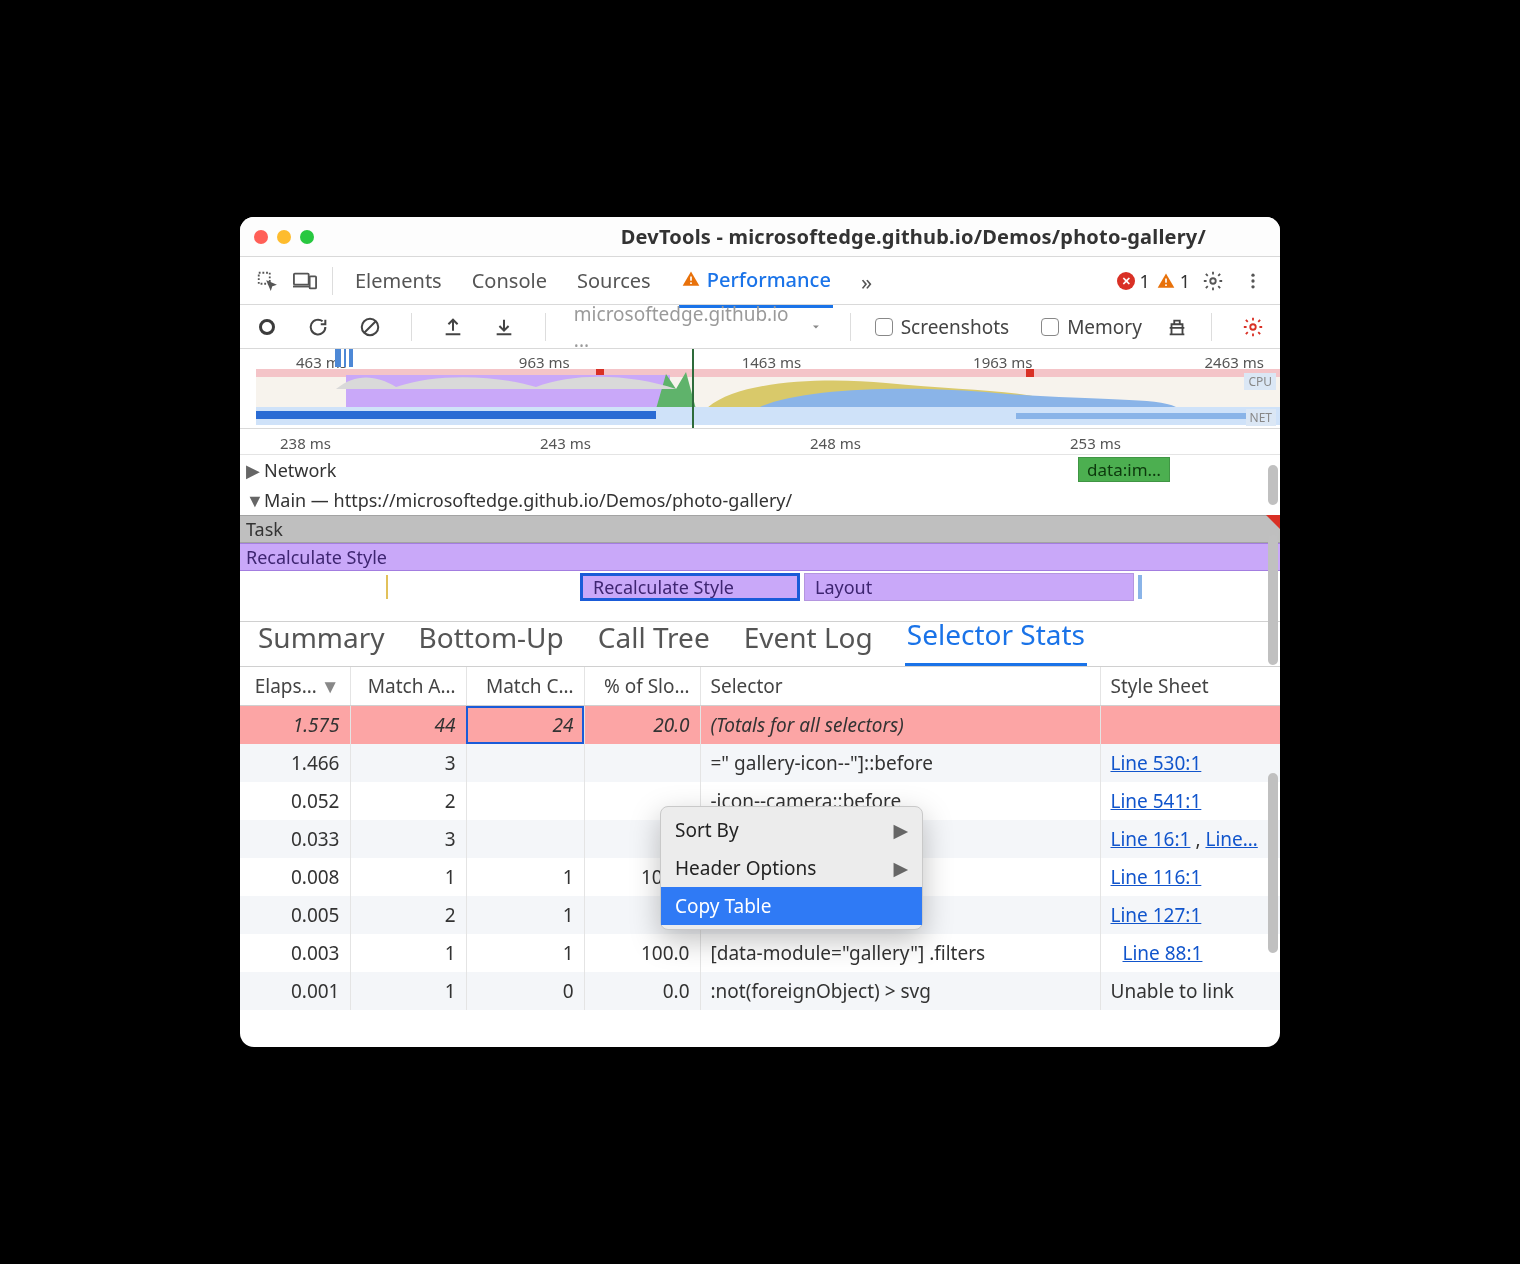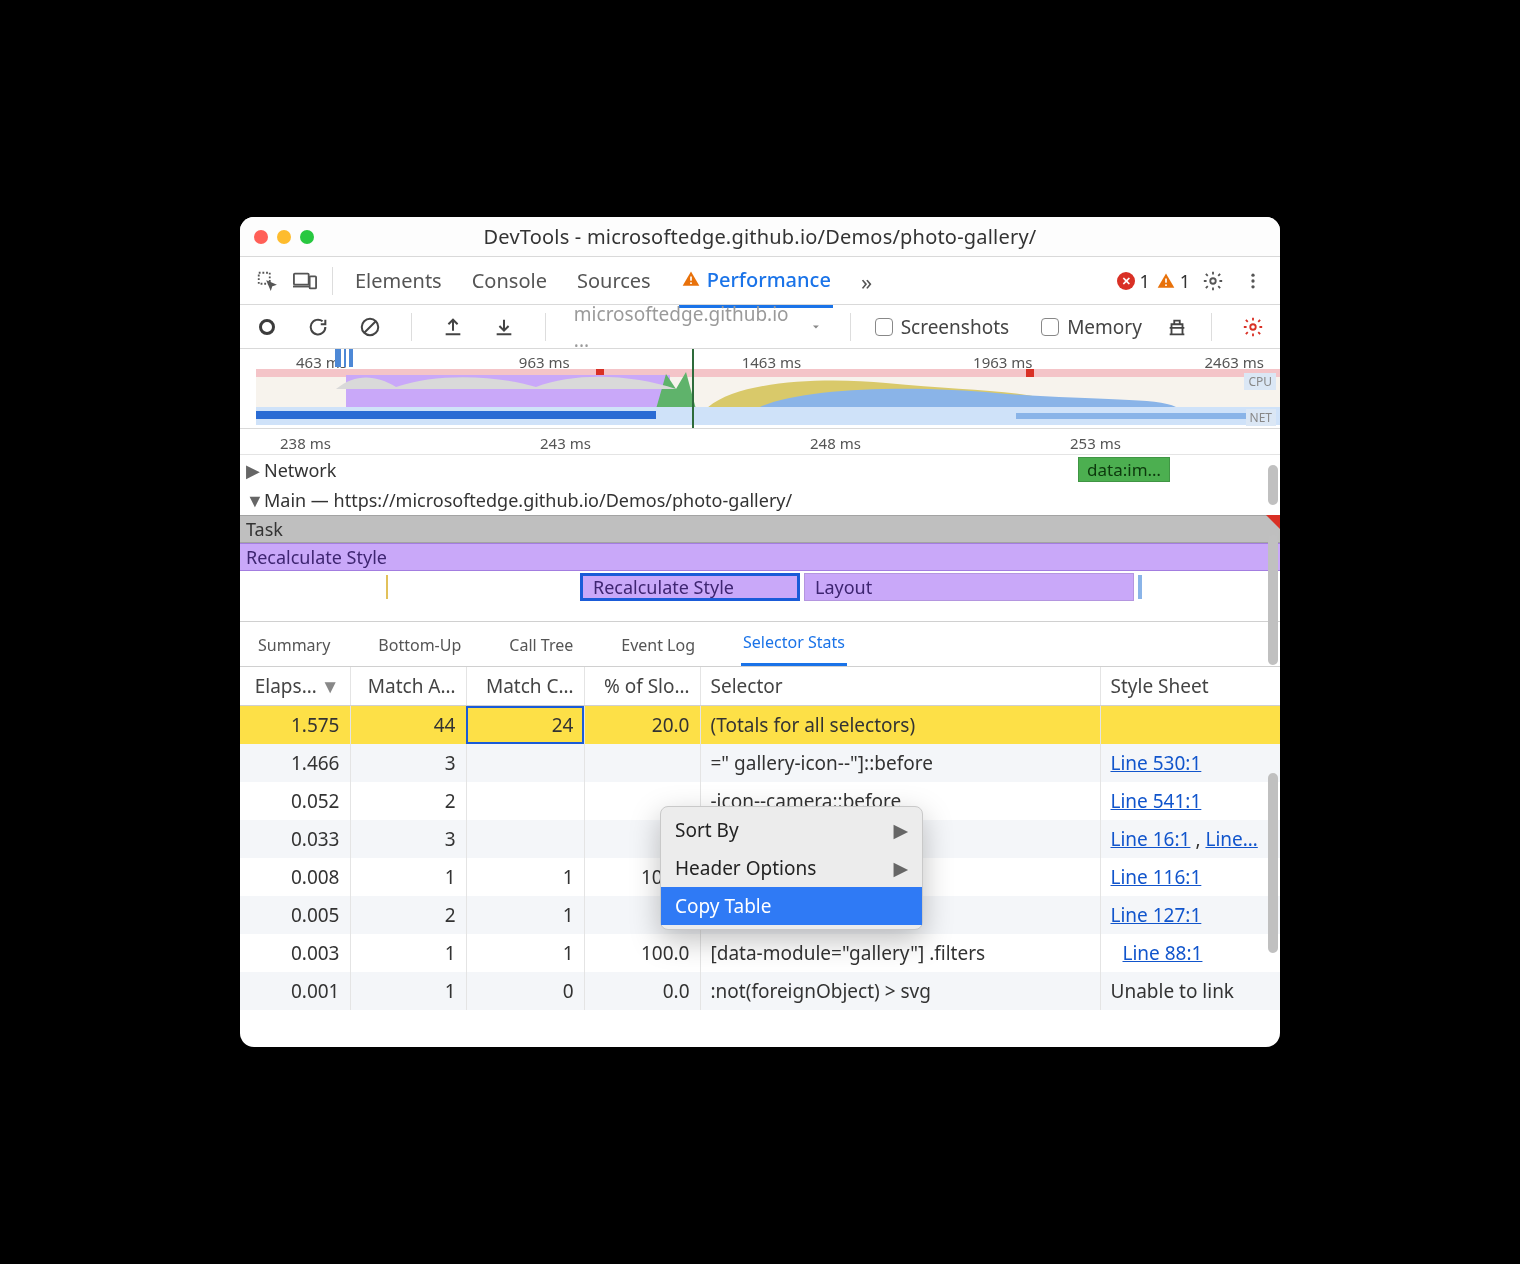--- a/index.html
+++ b/index.html
@@ -25,21 +25,21 @@
     display:flex; align-items:center;
     border-bottom:1px solid #d9d9d9;
     padding:0 14px;
     background:#fdfdfd;
   }
   .traffic { display:flex; gap:9px; }
   .traffic span { width:14px; height:14px; border-radius:50%; display:block; }
   .tl-close { background:#ff5f57; }
   .tl-min { background:#febc2e; }
   .tl-max { background:#28c840; }
-  .title-text { flex:1; text-align:center; font-weight:400; font-size:20px; color:#333; letter-spacing:.2px; }
+  .title-text { flex:1; text-align:right; font-weight:700; font-size:20px; color:#333; letter-spacing:.2px; }
 
   
   .tabbar {
     height:48px; display:flex; align-items:center;
     border-bottom:1px solid #d9d9d9;
     padding:0 10px;
     gap:4px;
   }
   .icon-btn {
     width:34px; height:34px; border-radius:4px;
@@ -103,37 +103,37 @@
   .purple-bar { height:28px; background:#c9a8f9; border-top:1px solid #a37de0; border-bottom:1px solid #a37de0; padding-left:6px; color:#3e2571; display:flex; align-items:center;}
   .task-bar.red-edge { position:relative; }
   .task-bar.red-edge::after{ content:""; position:absolute; right:0; top:-1px; width:0; height:0; border-top:14px solid #d93025; border-left:14px solid transparent;}
   .flame-row { height:32px; position:relative; }
   .flame-block { position:absolute; top:2px; height:28px; display:flex; align-items:center; padding:0 10px; font-size:18px; }
   .fb-recalc { left:340px; width:220px; background:#c9a8f9; border:3px solid #1a5bd8; color:#3e2571;}
   .fb-layout { left:564px; width:330px; background:#c9a8f9; color:#3e2571; border:1px solid rgba(0,0,0,.1);}
 
   
   .detail-tabs {
-    height:46px; display:flex; align-items:flex-end; gap:44px; padding:0 16px;
+    height:46px; display:flex; align-items:flex-end; gap:30px; padding:0 16px;
     border-top:1px solid #d0d0d0; border-bottom:1px solid #d0d0d0;
-    font-size:16px; color:#555;
+    font-size:28px; color:#555;
     margin-top:18px;
   }
   .detail-tabs .dtab { padding:10px 2px; cursor:pointer; }
   .detail-tabs .dtab.active { color:#1a73e8; border-bottom:3px solid #1a73e8; }
 
   
   .tbl {
     width:100%; border-collapse:collapse; font-size:19px; color:#333;
   }
   .tbl th, .tbl td { text-align:left; padding:6px 10px; border-right:1px solid #e4e4e4; height:34px; }
   .tbl th { font-weight:400; color:#444; border-bottom:1px solid #d0d0d0; position:relative; white-space:nowrap; overflow:hidden; text-overflow:ellipsis;margin-top:36px;}
   .tbl th .sort { color:#888; margin-left:4px;}
   .col-num { text-align:right !important; }
-  .tbl tr.selected td { background:#fde047; }
+  .tbl tr.selected td { background:#fca5a5;font-style:italic; }
   .tbl tr:nth-child(odd) td.reg { background:#fff;}
   .tbl tr:nth-child(even) td.reg { background:#f4f6f9;}
   .cell-outline { outline:2px solid #1a5bd8; outline-offset:-2px; }
   .link { color:#1155cc; text-decoration:underline; cursor:pointer;}
 
   
   .context-menu {
     position:absolute;
     left:420px; top:589px;
     width:263px;

